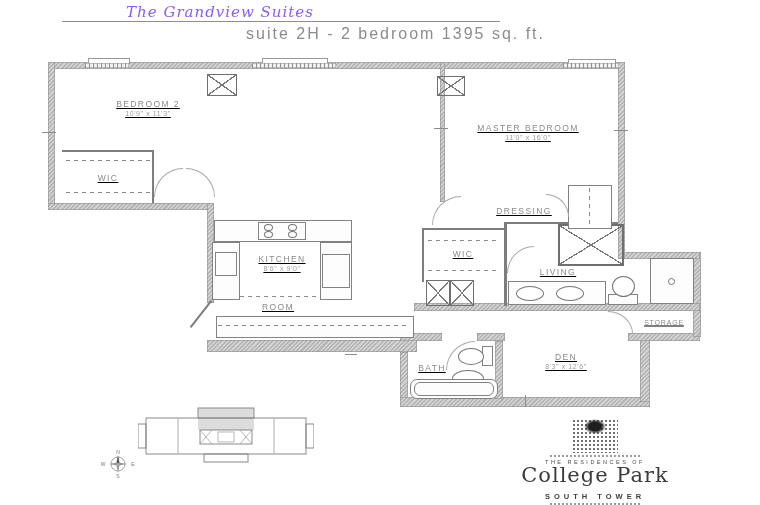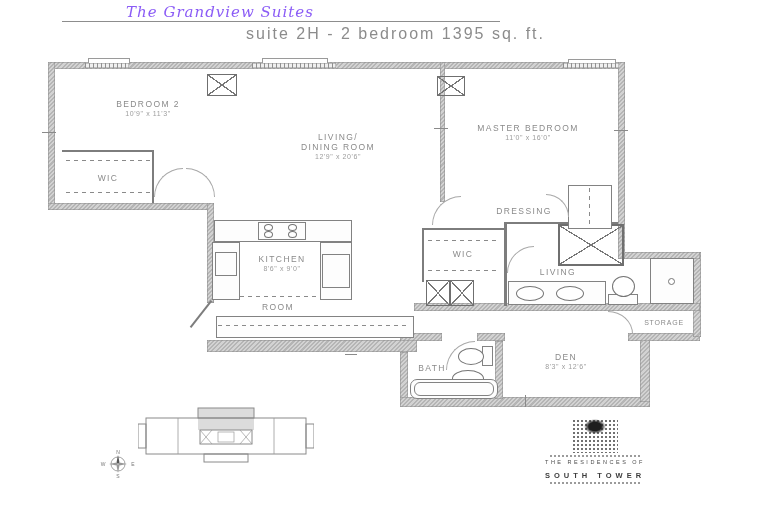--- a/index.html
+++ b/index.html
@@ -22,21 +22,21 @@
   .sill{position:absolute;height:4px;background:#fff;border:1px solid #9a9a9a;}
   .iwall{position:absolute;background:#7d7d7d;}
   .dline{position:absolute;background:repeating-linear-gradient(90deg,#8a8a8a 0 4px,transparent 4px 8px);height:1px;}
   .dvline{position:absolute;background:repeating-linear-gradient(180deg,#8a8a8a 0 4px,transparent 4px 8px);width:1px;}
   .box{position:absolute;border:1px solid #828282;background:#fdfdfd;}
   .xbox{position:absolute;border:1px solid #6f6f6f;background:
     linear-gradient(to top right,transparent calc(50% - 0.6px),#777 calc(50% - 0.6px) calc(50% + 0.6px),transparent calc(50% + 0.6px)),
     linear-gradient(to bottom right,transparent calc(50% - 0.6px),#777 calc(50% - 0.6px) calc(50% + 0.6px),transparent calc(50% + 0.6px));}
   .oval{position:absolute;border:1px solid #757575;border-radius:50%;background:#fff;}
   .arc{position:absolute;background:transparent;}
-  .room{position:absolute;transform:translate(-50%,-50%);text-align:center;white-space:nowrap;}
+  .room{position:absolute;transform:translate(-50%,-50%);text-align:center;white-space:nowrap;text-decoration:underline;}
   .rname{display:block;font-size:8.5px;color:#8a8a8a;letter-spacing:1.4px;}
   .rdim{display:block;font-size:7px;color:#9d9d9d;letter-spacing:.6px;margin-top:1px;}
   .tick{position:absolute;background:#8a8a8a;}
 
   
   .avail{position:absolute;left:85px;top:477px;width:240px;text-align:center;
     font-size:13.5px;color:#b2b2b2;letter-spacing:1px;}
   .logo{position:absolute;left:515px;top:419px;width:160px;text-align:center;}
   .dots{width:46px;height:34px;margin:0 auto;position:relative;
     background-image:radial-gradient(circle,#6d6d6d 0.7px,transparent 1px);background-size:4px 4px;}
@@ -149,25 +149,20 @@
   <div class="tick" style="left:525px;top:395px;width:1px;height:12px"></div>
   <div class="tick" style="left:345px;top:354px;width:12px;height:1px"></div>
 
   <div class="room" style="left:148px;top:108px">
     <span class="rname">BEDROOM 2</span>
     <span class="rdim">10'9" x 11'3"</span>
   </div>
   <div class="room" style="left:108px;top:178px">
     <span class="rname">WIC</span>
   </div>
-  <div class="room" style="left:338px;top:146px">
-    <span class="rname">LIVING/</span>
-    <span class="rname">DINING ROOM</span>
-    <span class="rdim">12'9" x 20'6"</span>
-  </div>
   <div class="room" style="left:528px;top:132px">
     <span class="rname">MASTER BEDROOM</span>
     <span class="rdim">11'0" x 16'0"</span>
   </div>
   <div class="room" style="left:524px;top:211px">
     <span class="rname">DRESSING</span>
   </div>
   <div class="room" style="left:463px;top:254px">
     <span class="rname">WIC</span>
   </div>
@@ -221,18 +216,19 @@
     <text x="5" y="16" font-size="5" fill="#777" text-anchor="middle">W</text>
   </svg>
 
 
   <div class="logo">
     <div class="dots">
       <div class="canopy"></div>
     </div>
     <div class="lg-dotrow"></div>
     <div class="lg-pre">THE RESIDENCES OF</div>
+    <div class="lg-name">College Park</div>
     <div class="lg-sub">SOUTH TOWER</div>
     <div class="lg-dotrow"></div>
 
   </div>
 
 </div>
 
 </body></html>

